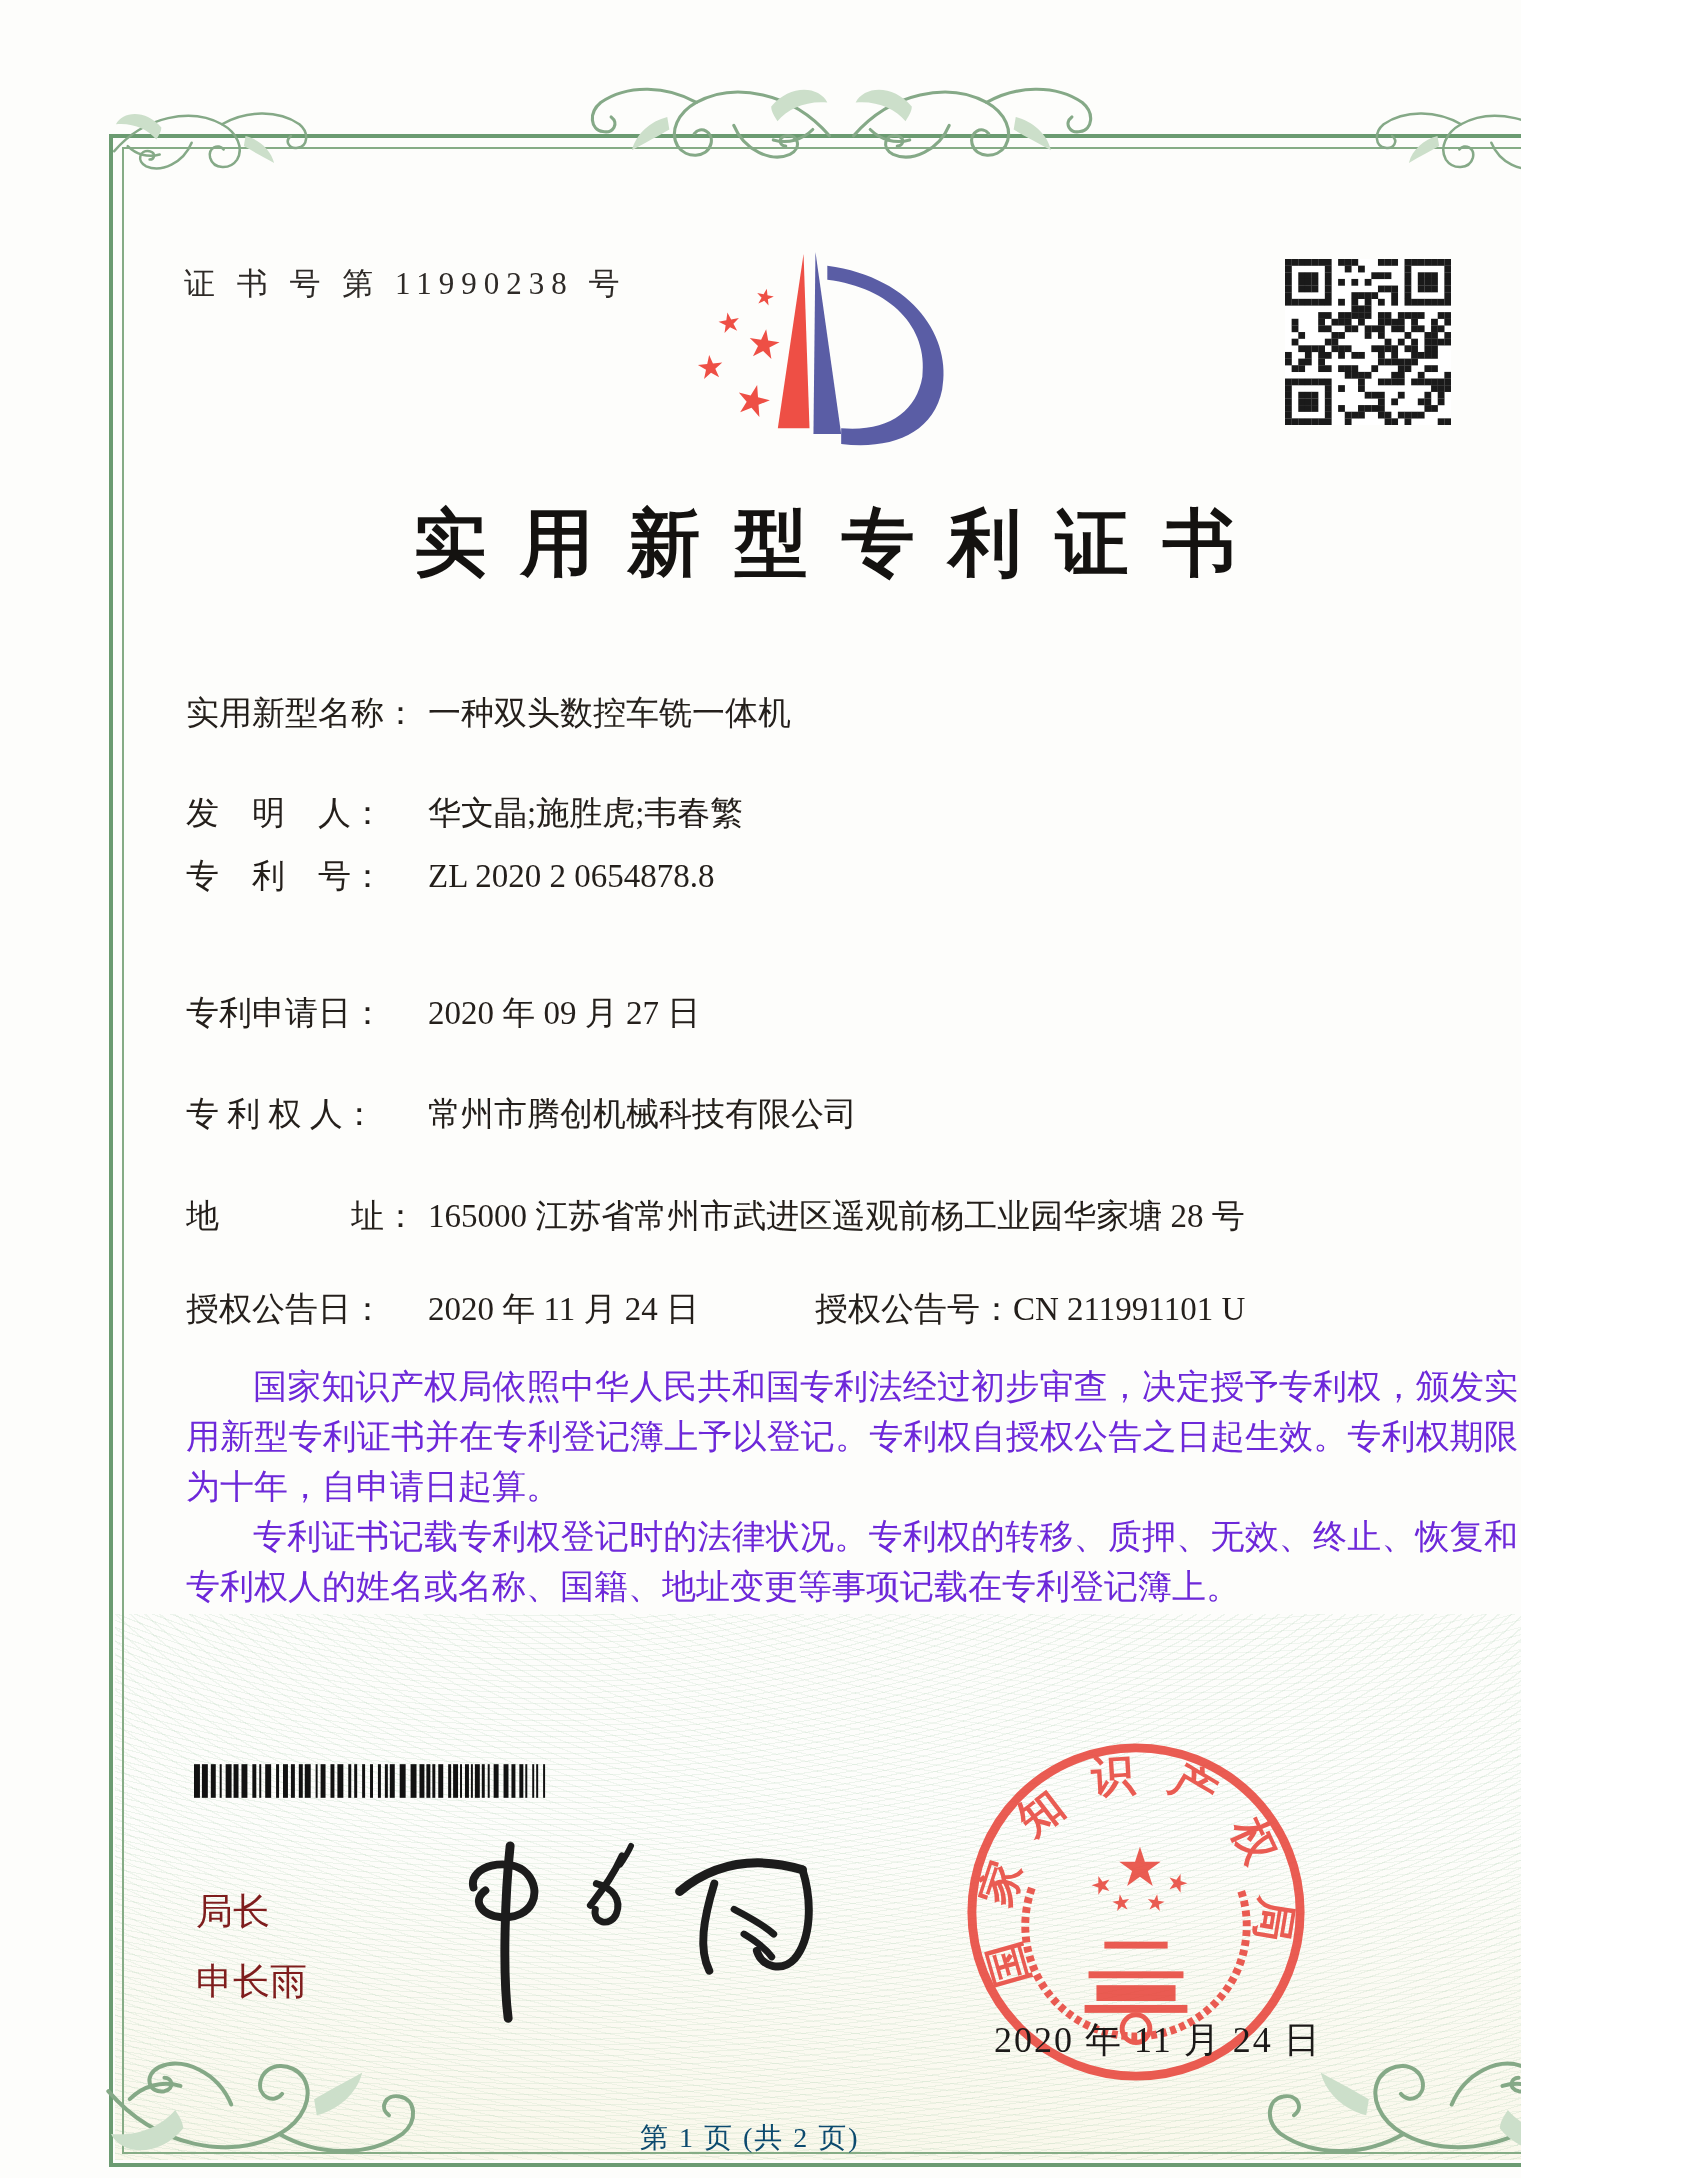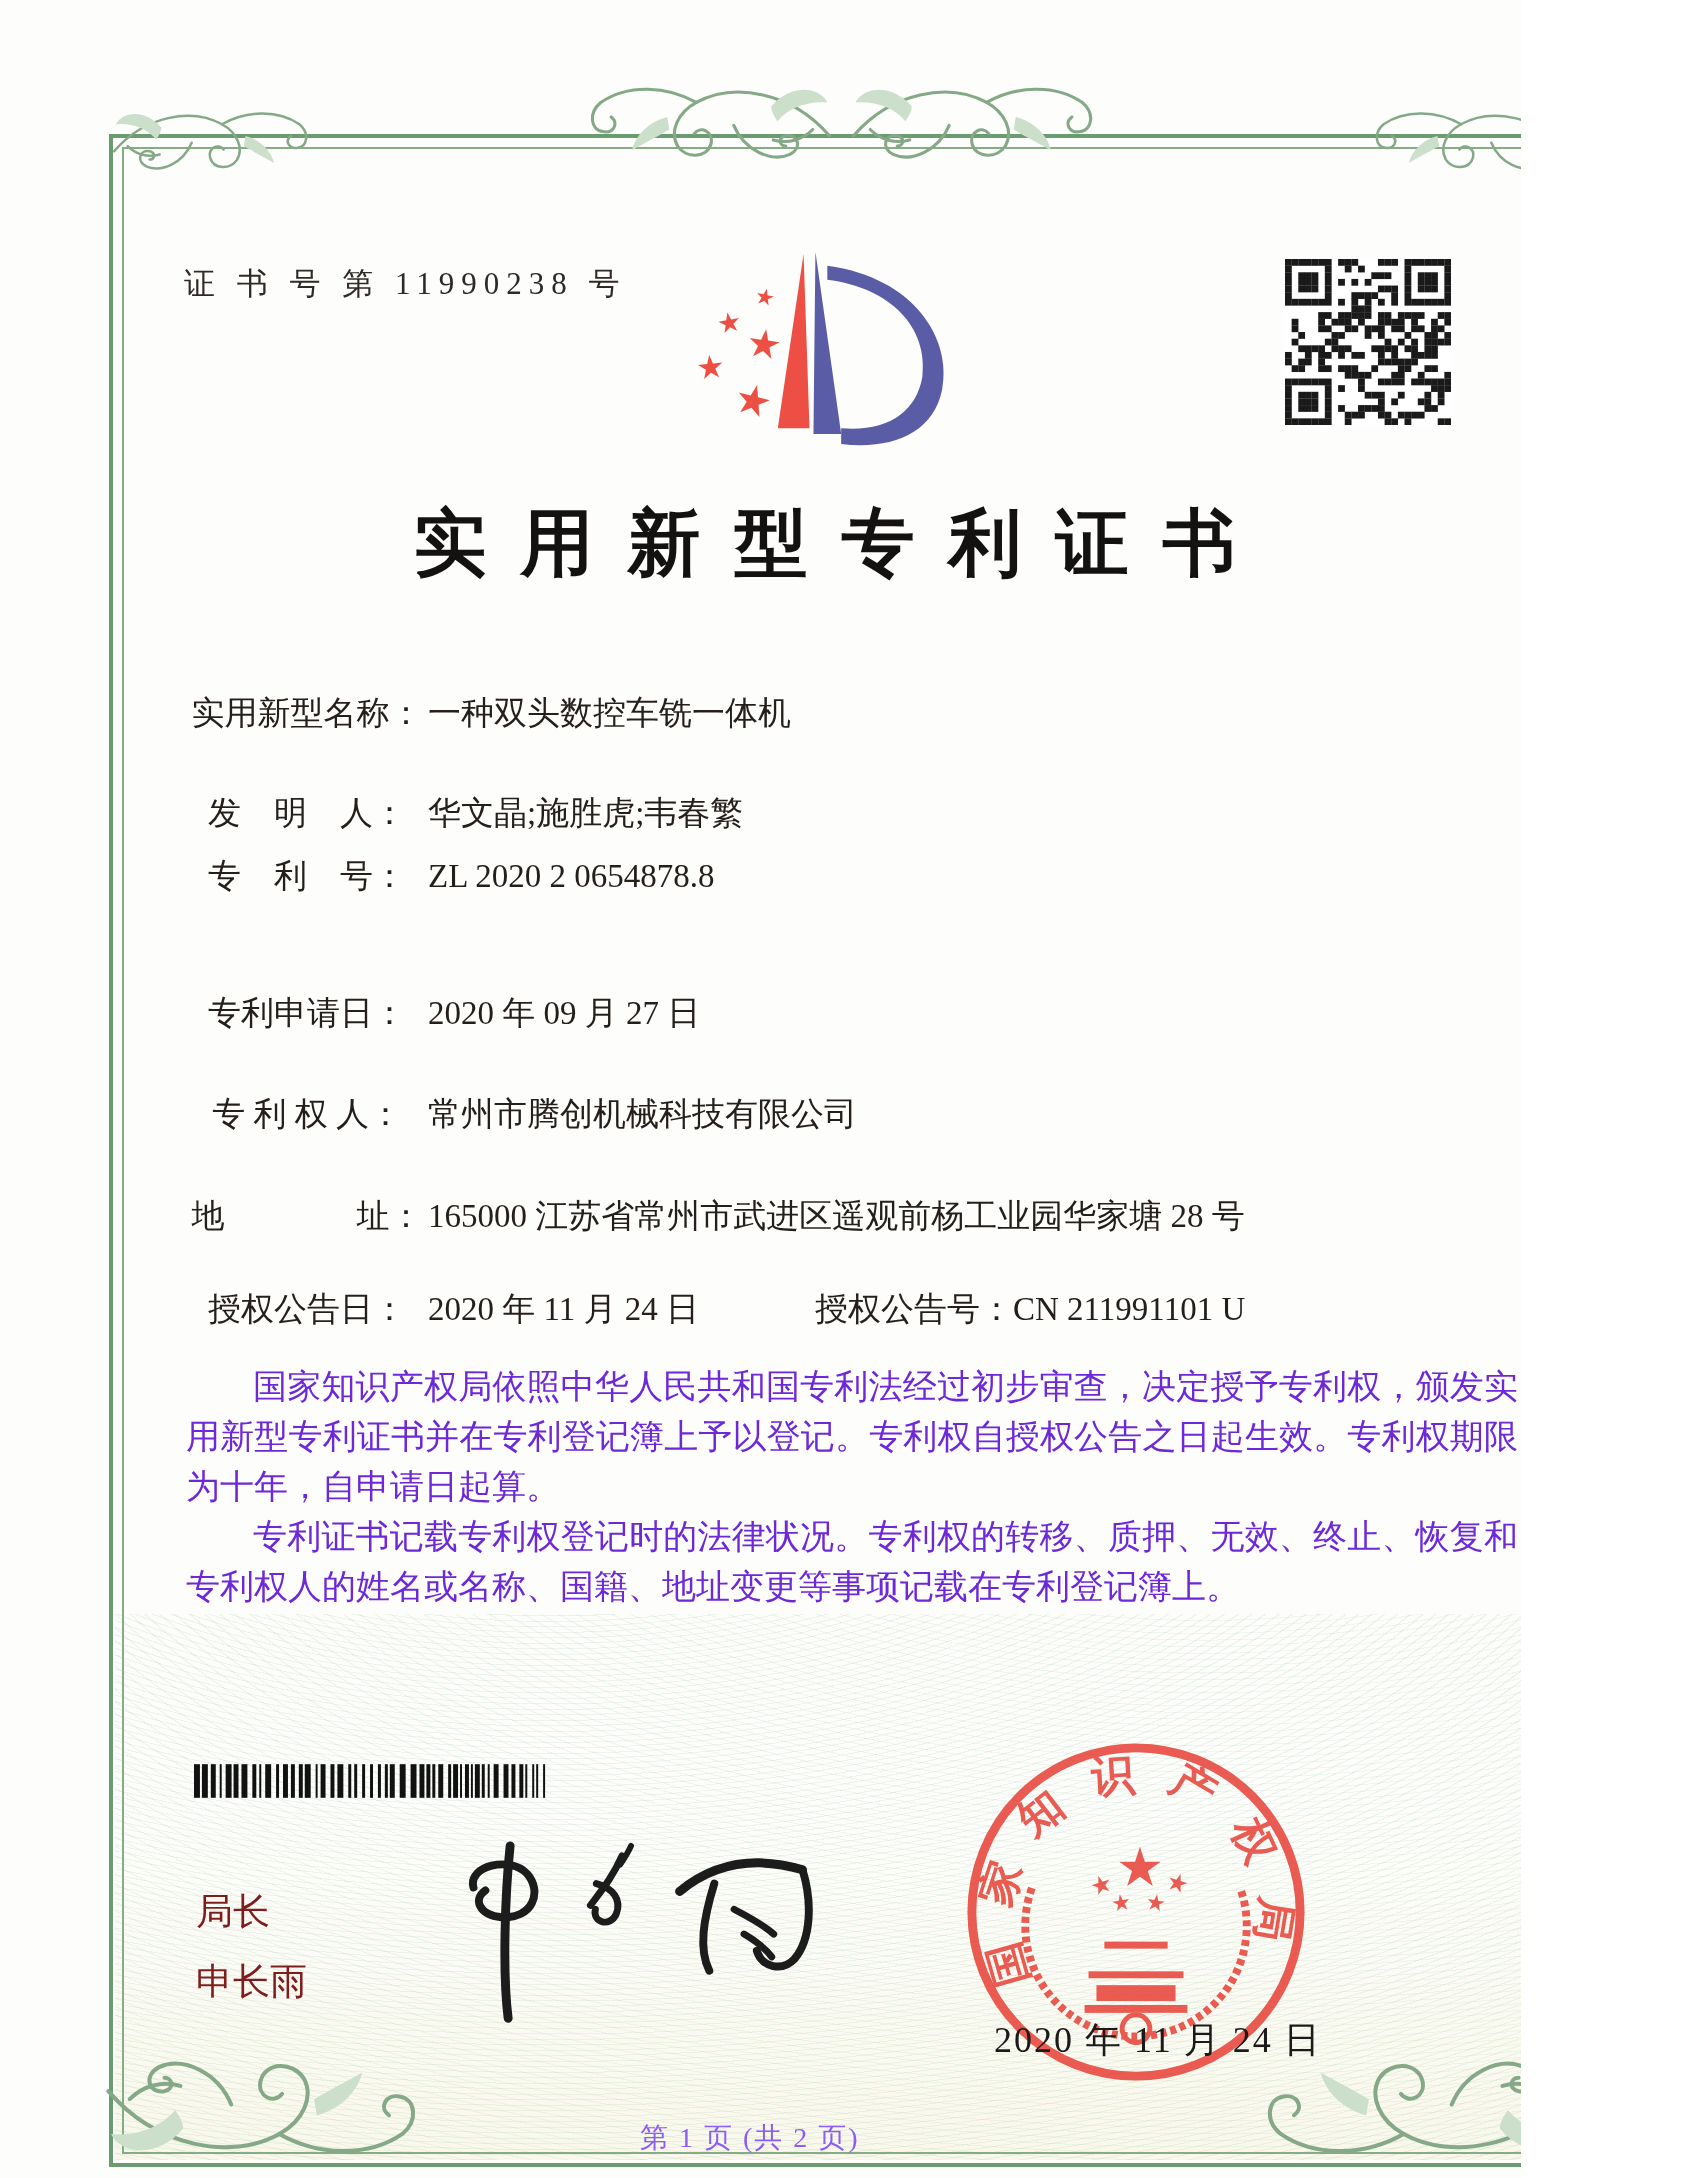--- a/index.html
+++ b/index.html
@@ -20,38 +20,38 @@
       linear-gradient(180deg, rgba(248,246,222,0) 40%, rgba(243,238,205,0.35) 100%);}
   
   .cert-no{position:absolute;left:184px;top:263px;font-size:31px;letter-spacing:7px;
     color:#2e2a27;z-index:3;}
   .logo{position:absolute;left:661px;top:234px;width:297px;height:216px;z-index:3;}
   .qr{position:absolute;left:1285px;top:259px;width:166px;height:166px;z-index:3;}
   .title{position:absolute;left:0;top:495px;width:1683px;text-align:center;
     font-size:73px;font-weight:700;letter-spacing:34px;color:#141210;z-index:3;}
   
   .row{position:absolute;left:186px;width:1346px;font-size:33px;color:#241f1b;z-index:3;white-space:nowrap;}
-  .row .lbl{display:inline-block;width:242px;text-align:center;}
+  .row .lbl{display:inline-block;width:242px;}
   .row .second{position:absolute;left:629px;top:0;}
   .r1{top:691px}.r2{top:791px}.r3{top:854px}.r4{top:991px}
   .r5{top:1092px}.r6{top:1194px}.r7{top:1287px}
   
   .body-text{position:absolute;left:186px;top:1362px;width:1332px;z-index:3;
     font-size:34px;line-height:50px;color:#6d28d9;text-align:justify;}
   .body-text p{margin:0;text-indent:67px;}
   
   .barcode{position:absolute;left:194px;top:1764px;width:358px;height:34px;z-index:3;}
   .signatory{position:absolute;left:196px;top:1877px;z-index:3;
     font-family:Liberation Sans, sans-serif;font-size:37px;line-height:70px;color:#7f1d1d;}
   .signature{position:absolute;left:416px;top:1828px;width:436px;height:228px;z-index:3;}
   .seal{position:absolute;left:960px;top:1736px;width:352px;height:352px;z-index:4;opacity:0.88;}
   .seal-date{position:absolute;left:994px;top:2016px;font-size:36px;letter-spacing:2px;
     color:#1c1a19;z-index:5;}
   .footer{position:absolute;left:640px;top:2119px;font-size:28px;letter-spacing:2px;
-    color:#8b5cf6;z-index:3;}
+    color:#0c4a6e;z-index:3;}
 </style>
 </head>
 <body>
 
 <div class="page">
 
   <div class="waves"></div>
 
   <div class="frame-outer"></div>
   <div class="frame-inner"></div>

